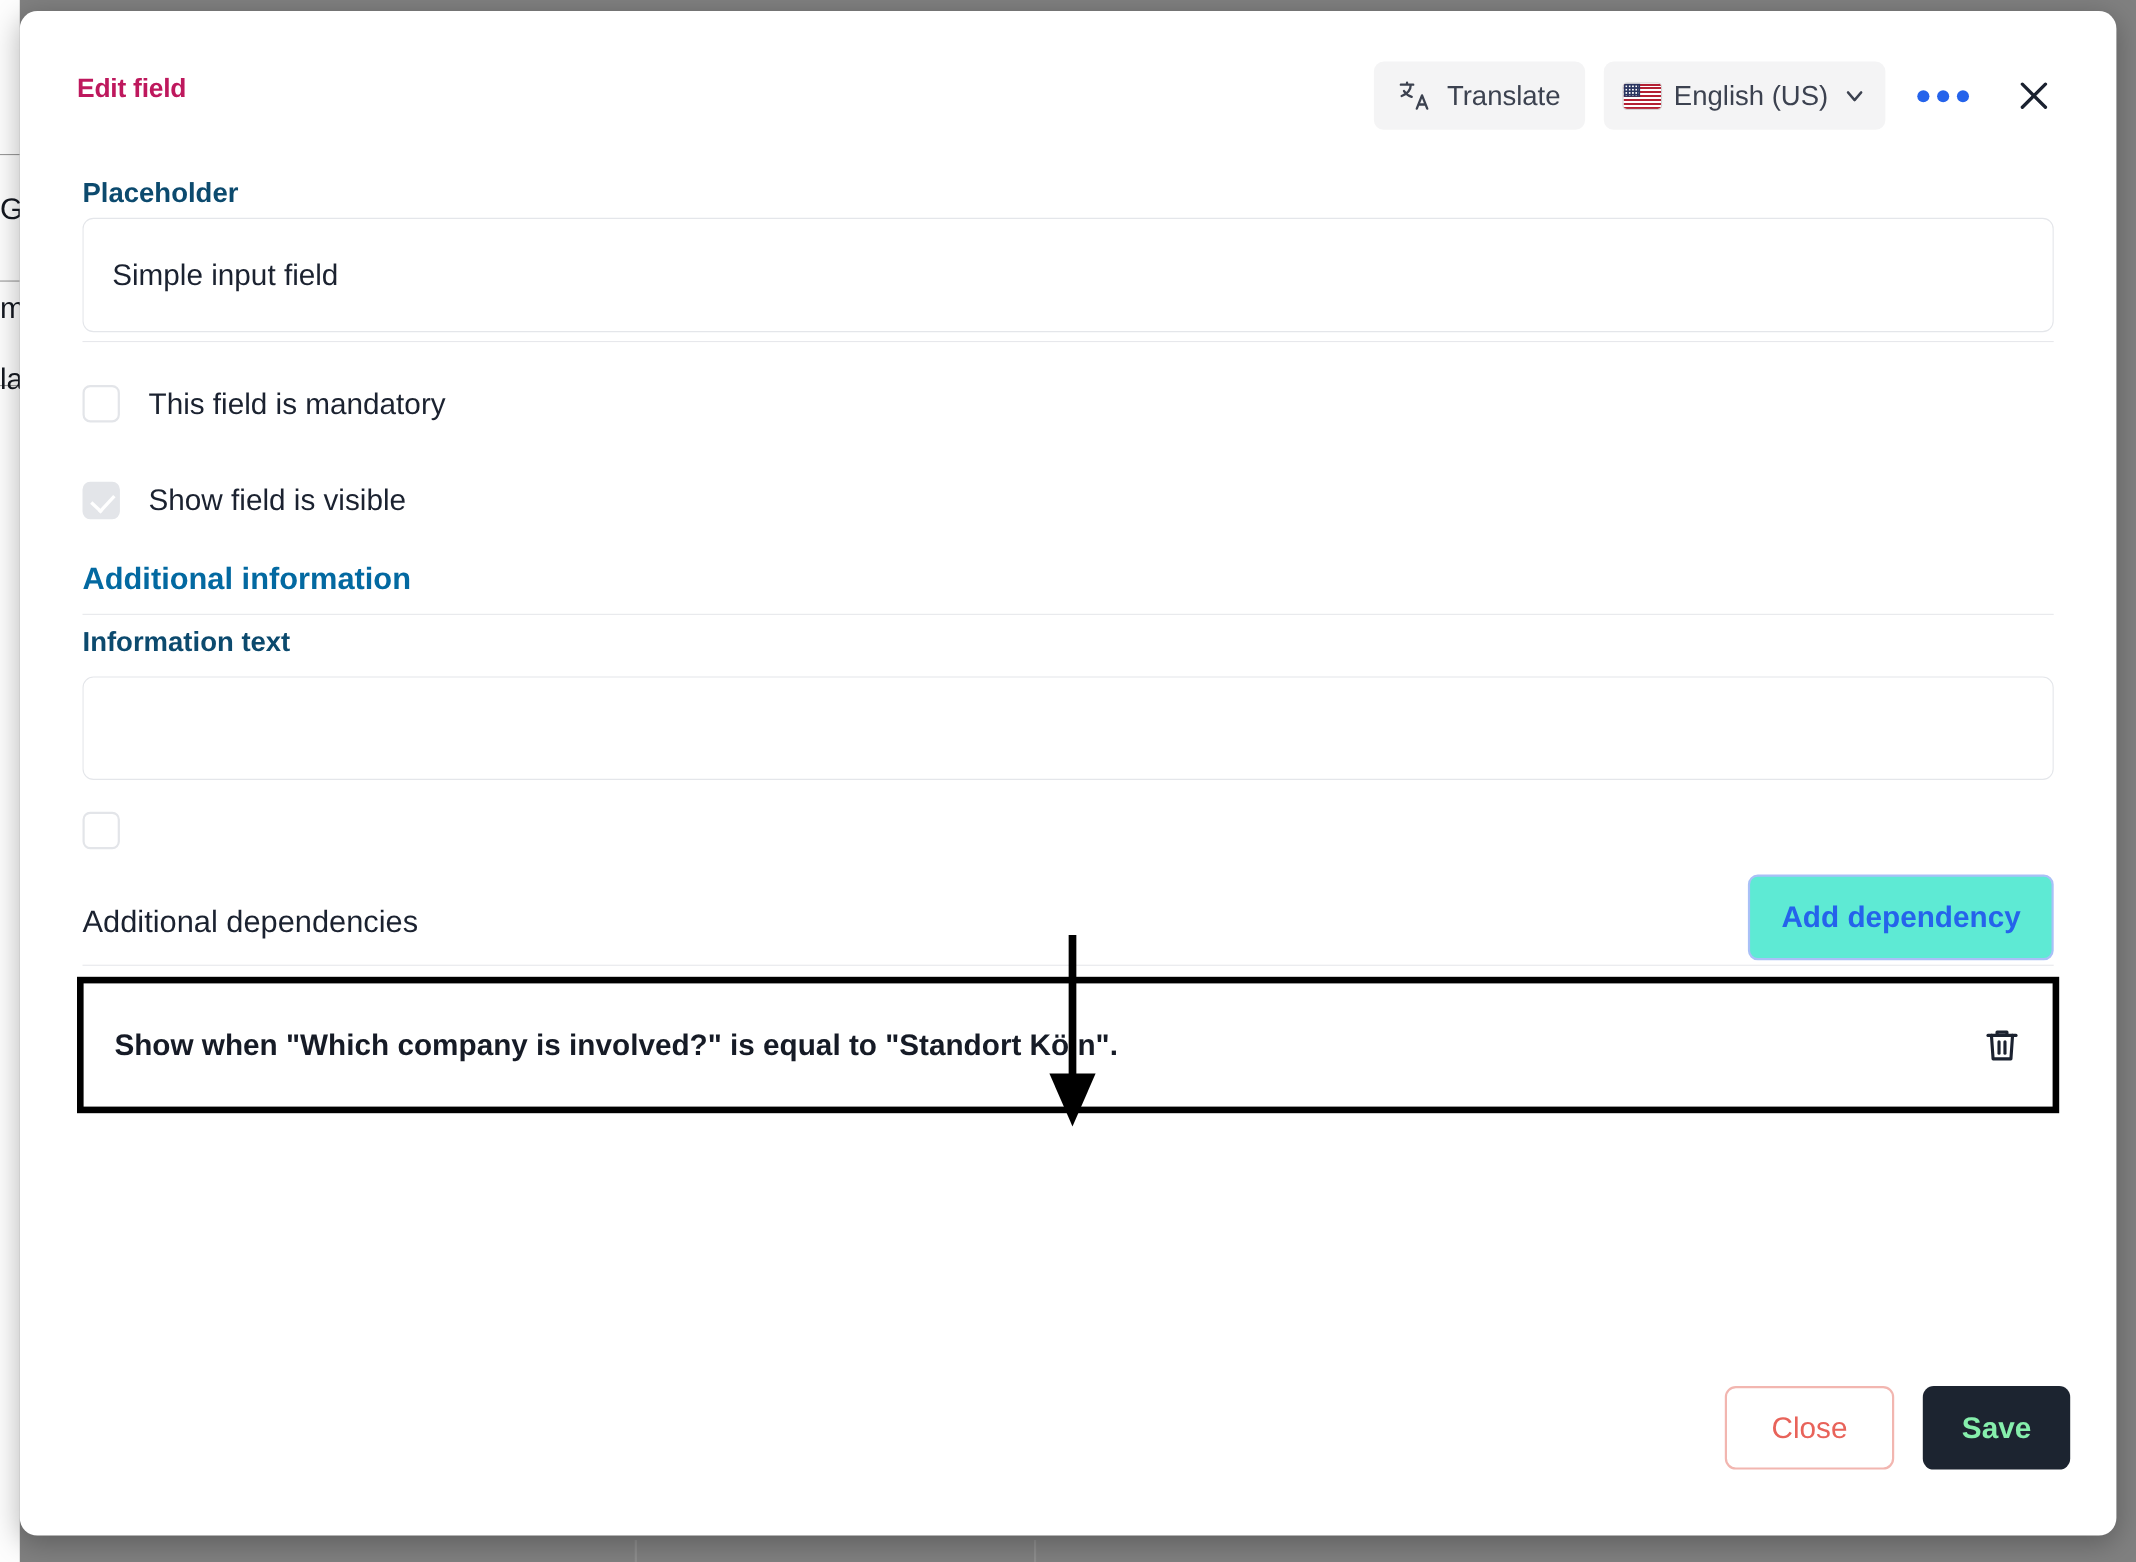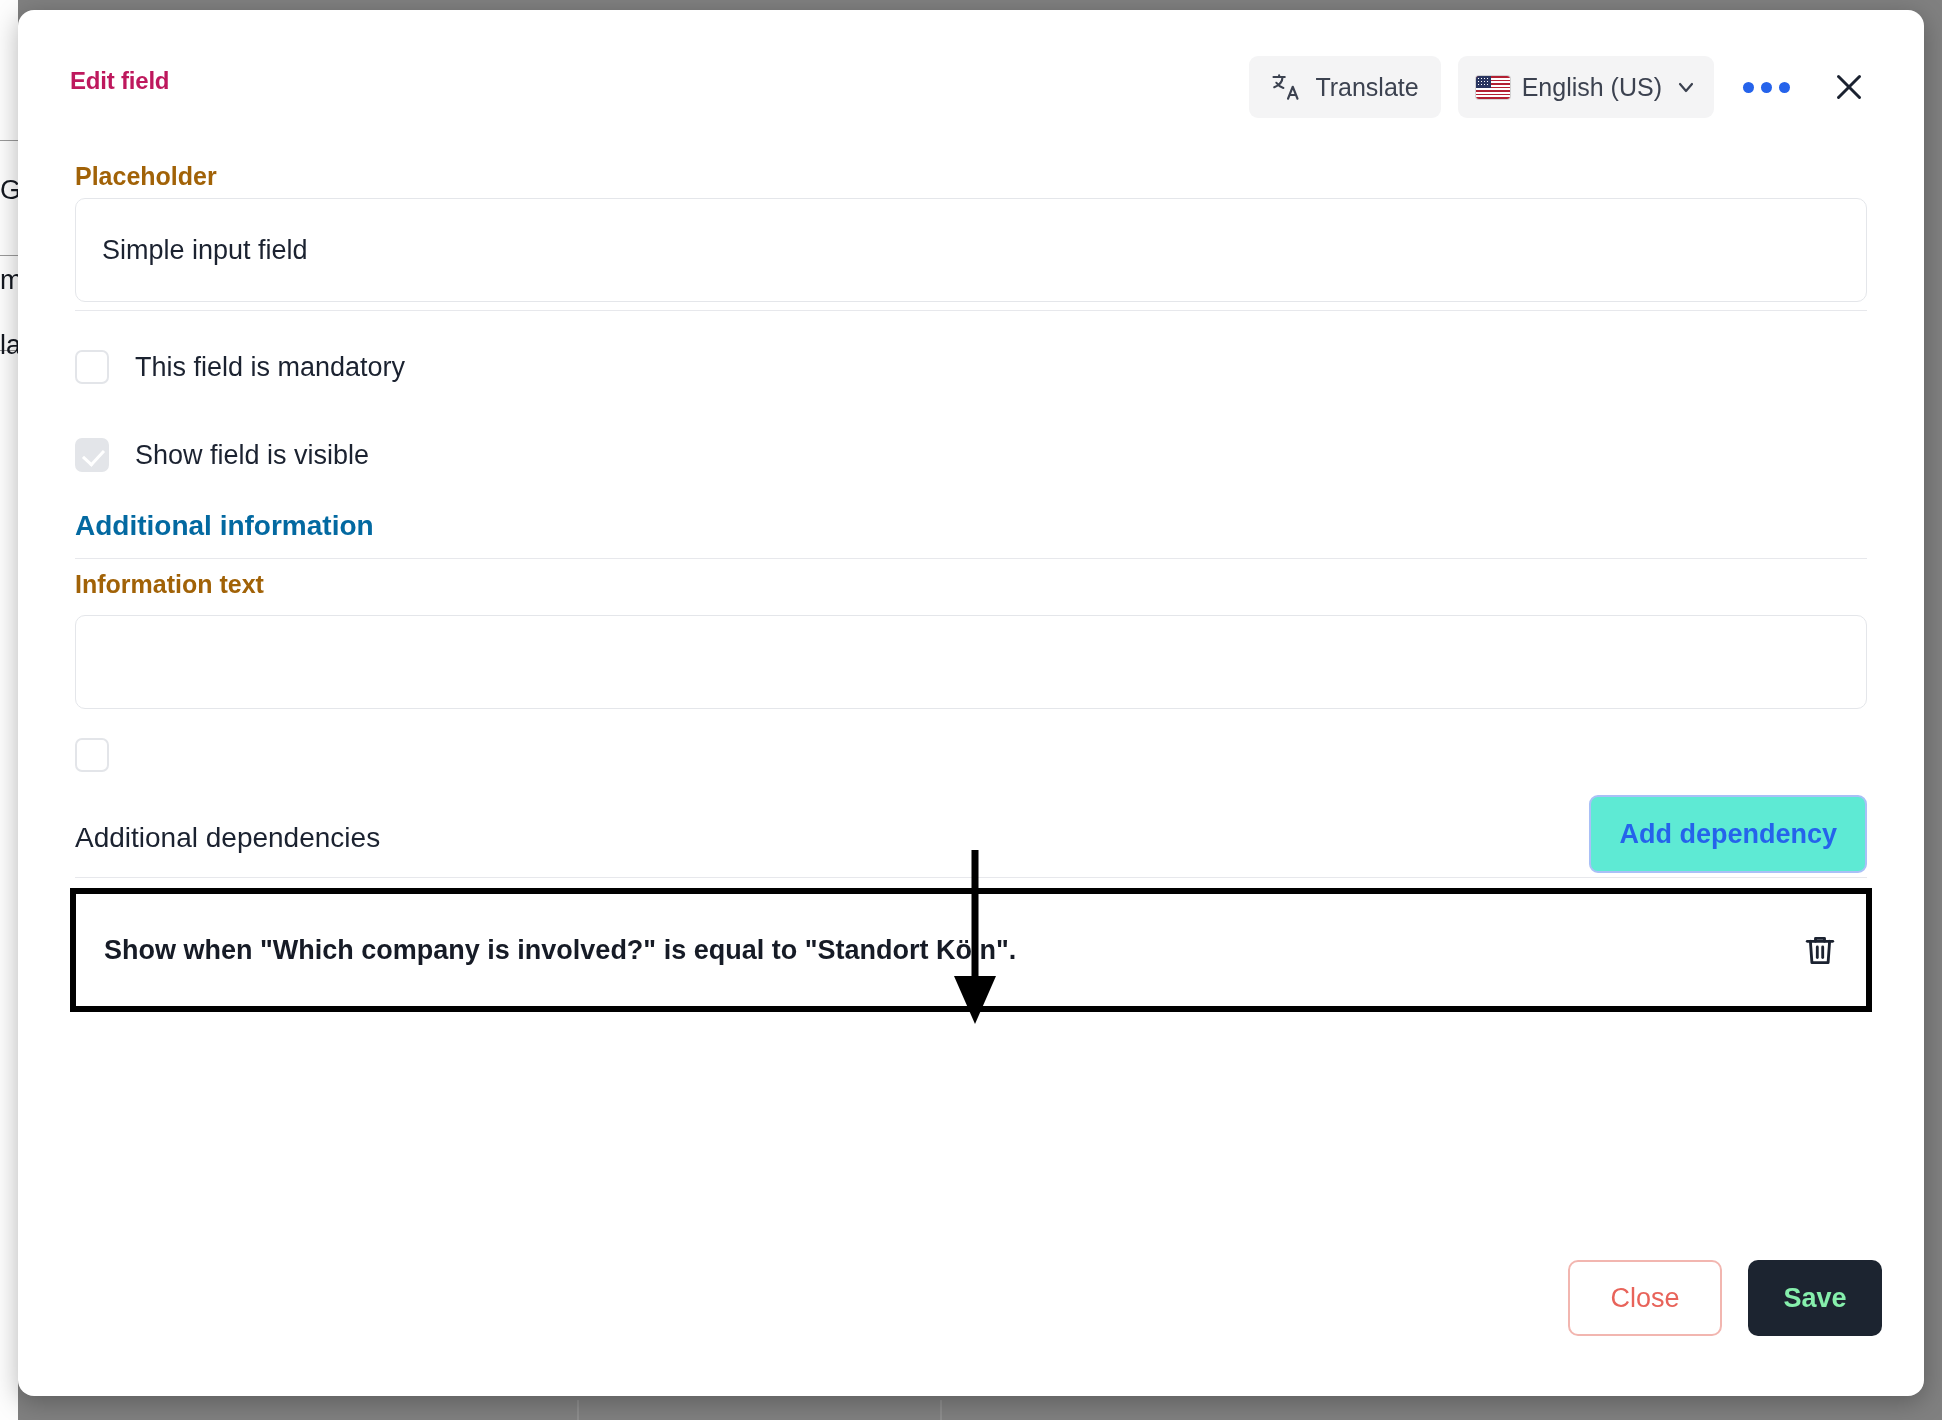--- a/index.html
+++ b/index.html
@@ -132,21 +132,21 @@
   }
   .close-btn { width: 66px; height: 62px; margin-left: 14px; }
 
   
   .modal-body {
     position: absolute;
     left: 0; top: 140px; right: 0; bottom: 0;
   }
   .field-label {
     font-size: 25px;
-    color: #a16207;
+    color: #0c4a6e;
     font-weight: bold;
   }
   .label-placeholder {
     position: absolute; left: 57px; top: 12px;
   }
   .text-input {
     position: absolute;
     left: 57px; top: 48px;
     width: 1792px; height: 104px;
     border: 1px solid #e4e6ea;

